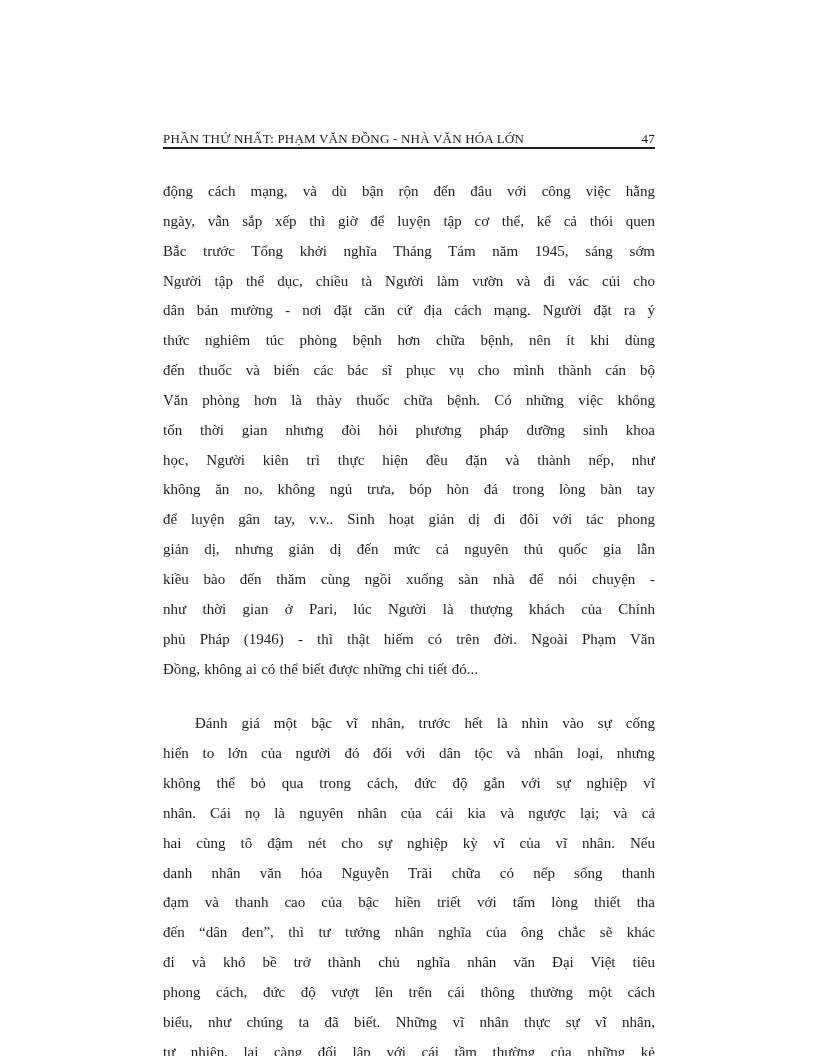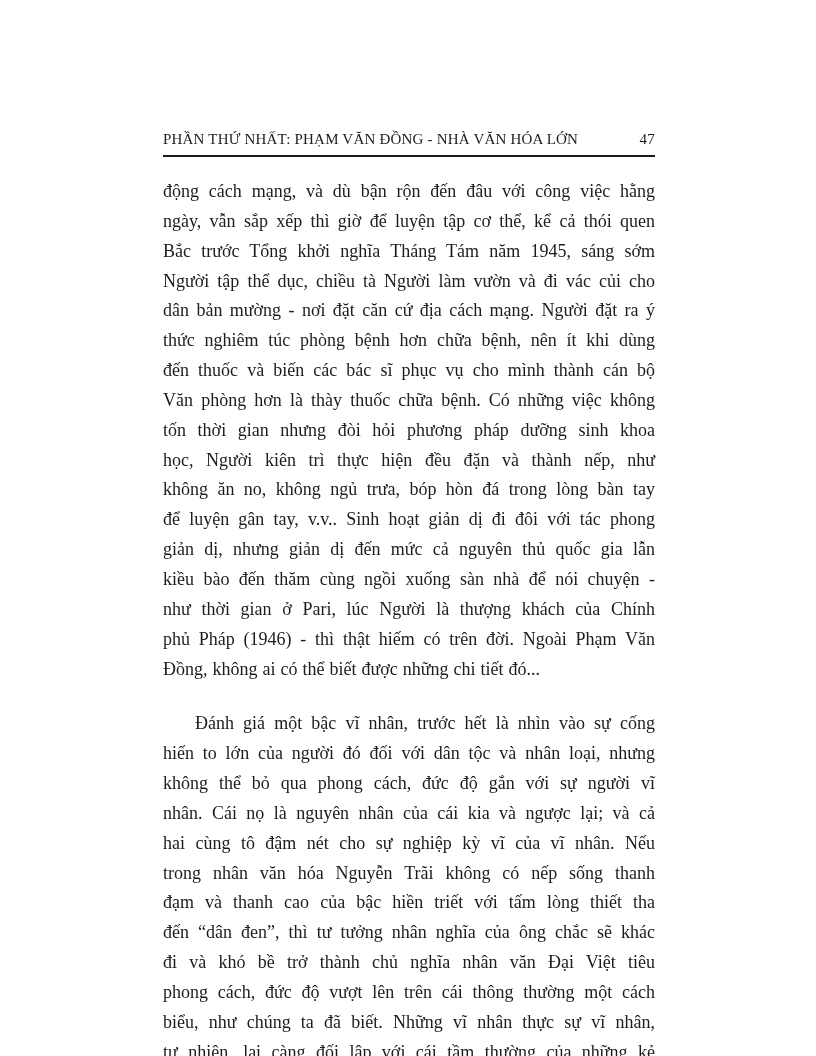--- a/index.html
+++ b/index.html
@@ -17,40 +17,40 @@
     overflow: hidden;
   }
   .running-header {
     position: absolute;
     left: 163px;
     top: 131px;
     width: 492px;
     display: flex;
     justify-content: space-between;
     align-items: center;
-    font-size: 15px;
+    font-size: 13px;
     letter-spacing: 0.2px;
-    padding-bottom: 7px;
+    padding-bottom: 0;
     border-bottom: 2px solid #1c1c1c;
     white-space: nowrap;
   }
   .running-header .header-title {
     font-weight: 400;
   }
   .running-header .page-number {
     font-weight: 400;
   }
   .body-text {
     position: absolute;
     left: 163px;
     top: 177px;
     width: 492px;
   }
   .line {
-    font-size: 18px;
+    font-size: 15px;
     line-height: 29.85px;
     text-align: justify;
     text-align-last: justify;
     word-spacing: 0.5px;
     white-space: normal;
   }
   .line.last-short {
     text-align-last: left;
   }
   .line.indent {
@@ -80,24 +80,24 @@
       <div class="line">học, Người kiên trì thực hiện đều đặn và thành nếp, như</div>
       <div class="line">không ăn no, không ngủ trưa, bóp hòn đá trong lòng bàn tay</div>
       <div class="line">để luyện gân tay, v.v.. Sinh hoạt giản dị đi đôi với tác phong</div>
       <div class="line">giản dị, nhưng giản dị đến mức cả nguyên thủ quốc gia lẫn</div>
       <div class="line">kiều bào đến thăm cùng ngồi xuống sàn nhà để nói chuyện -</div>
       <div class="line">như thời gian ở Pari, lúc Người là thượng khách của Chính</div>
       <div class="line">phủ Pháp (1946) - thì thật hiếm có trên đời. Ngoài Phạm Văn</div>
       <div class="line last-short">Đồng, không ai có thể biết được những chi tiết đó...</div>
       <div class="line indent">Đánh giá một bậc vĩ nhân, trước hết là nhìn vào sự cống</div>
       <div class="line">hiến to lớn của người đó đối với dân tộc và nhân loại, nhưng</div>
-      <div class="line">không thể bỏ qua phong cách, đức độ gắn với sự người vĩ</div>
+      <div class="line">không thể bỏ qua trong cách, đức độ gắn với sự nghiệp vĩ</div>
       <div class="line">nhân. Cái nọ là nguyên nhân của cái kia và ngược lại; và cả</div>
       <div class="line">hai cùng tô đậm nét cho sự nghiệp kỳ vĩ của vĩ nhân. Nếu</div>
-      <div class="line">trong nhân văn hóa Nguyễn Trãi không có nếp sống thanh</div>
+      <div class="line">danh nhân văn hóa Nguyễn Trãi chữa có nếp sống thanh</div>
       <div class="line">đạm và thanh cao của bậc hiền triết với tấm lòng thiết tha</div>
       <div class="line">đến “dân đen”, thì tư tưởng nhân nghĩa của ông chắc sẽ khác</div>
       <div class="line">đi và khó bề trở thành chủ nghĩa nhân văn Đại Việt tiêu</div>
       <div class="line">phong cách, đức độ vượt lên trên cái thông thường một cách</div>
       <div class="line">biểu, như chúng ta đã biết. Những vĩ nhân thực sự vĩ nhân,</div>
       <div class="line">tự nhiên, lại càng đối lập với cái tầm thường của những kẻ</div>
     </div>
 </div>
 
 </body></html>

